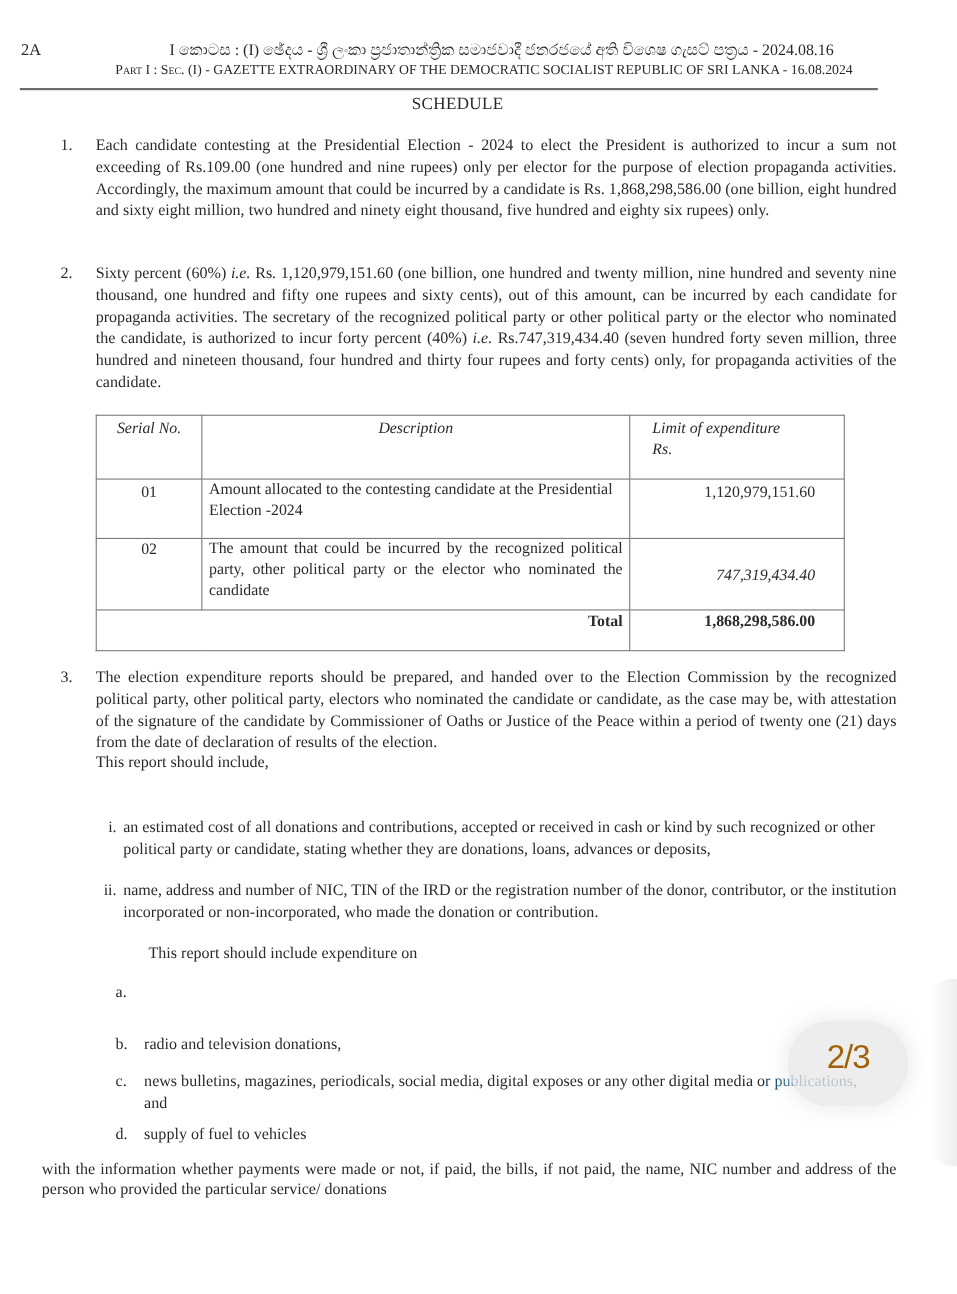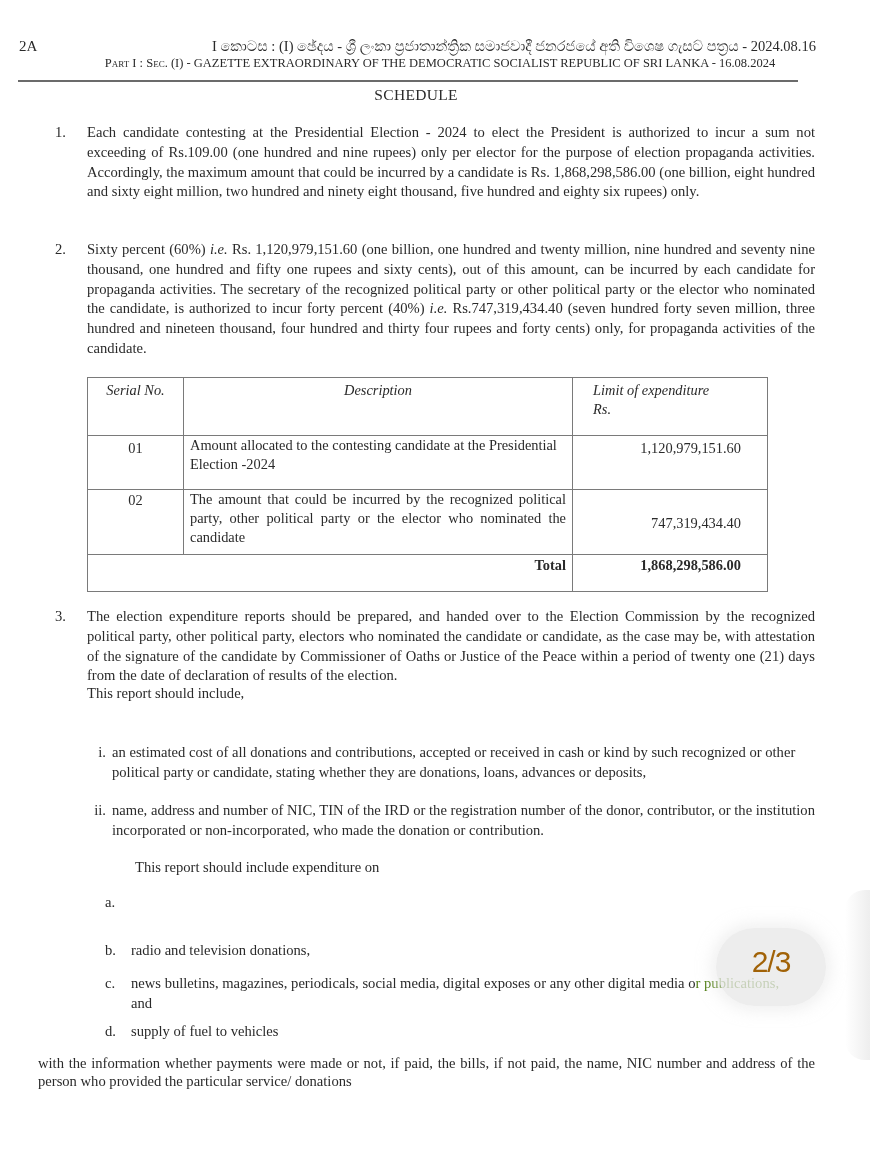--- a/index.html
+++ b/index.html
@@ -2,21 +2,21 @@
 <html><head>
 <meta charset="utf-8">
 <style>
   html, body { margin: 0; padding: 0; }
   body {
     width: 870px; height: 1176px; background: #ffffff; position: relative; overflow: hidden;
     font-family: "Liberation Serif", "DejaVu Serif", serif; color: #2a2a2a;
   }
   .abs { position: absolute; }
   .hdr-num { left: 19px; top: 38px; font-size: 15px; }
-  .hdr-si { left: 96px; top: 38px; width: 720px; text-align: right; font-size: 14.5px; letter-spacing: 0; }
+  .hdr-si { left: 96px; top: 38px; width: 720px; text-align: center; font-size: 14.5px; letter-spacing: 0; }
   .hdr-en { left: 60px; top: 56px; width: 760px; text-align: center; font-size: 12.5px; }
   .hdr-en .sc { font-variant: small-caps; }
   .hdr-rule { left: 18px; top: 80px; width: 780px; height: 2px; background: #6b6b6b; }
   .sched { left: 0; top: 86px; width: 832px; text-align: center; font-size: 15.5px; letter-spacing: .3px; }
 
   .para { font-size: 14.6px; line-height: 19.8px; text-align: justify; }
   .para .num { position: absolute; left: -32px; top: 0; }
   .p1 { left: 87px; top: 123px; width: 728px; }
   .p2 { left: 87px; top: 240px; width: 728px; }
   .p3 { left: 87px; top: 607px; width: 728px; }
@@ -30,21 +30,21 @@
   .sched-table th { font-weight: normal; font-style: italic; height: 54px; padding-top: 3px; line-height: 19px; }
   .c1 { width: 95px; text-align: center; }
   .c2 { width: 376px; }
   .c3 { text-align: right; }
   .sched-table .r1 td { height: 49px; padding-top: 4px; }
   .sched-table .r2 td { height: 62px; padding-top: 2px; }
   .sched-table .rt td { height: 34px; padding-top: 2px; font-weight: bold; }
   .desc { padding: 0 6px 0 6px !important; line-height: 19px; }
   .desc.j { text-align: justify; }
   .amt { padding-right: 26px !important; }
-  .amt.mid { vertical-align: middle !important; }
+  .amt.mid { vertical-align: middle !important; font-style: italic; }
   .tot-label { text-align: right; padding-right: 6px !important; }
 
   .include { left: 87px; top: 685px; font-size: 14.6px; }
   .roman { font-size: 14.6px; line-height: 19.8px; }
   .roman .num { position: absolute; right: 100%; margin-right: 6px; top: 0; white-space: nowrap; }
   .ri { left: 112px; top: 743px; width: 703px; }
   .rii { left: 112px; top: 801px; width: 703px; }
   .sub-intro { left: 135px; top: 859px; font-size: 14.6px; }
   .alpha { font-size: 14.6px; line-height: 19.8px; }
   .alpha .num { position: absolute; left: -26px; top: 0; }
@@ -55,21 +55,21 @@
   .closing { left: 38px; top: 1054px; width: 777px; font-size: 14.6px; line-height: 18px; text-align: justify; }
 
   .page-badge {
     left: 716px; top: 928px; width: 110px; height: 78px; border-radius: 38px;
     background: rgba(232,232,232,0.78); box-shadow: 0 0 14px 6px rgba(232,232,232,0.55);
   }
   .page-badge span {
     position: absolute; left: 0; right: 0; top: 17px; text-align: center;
     font-family: "Liberation Sans", "DejaVu Sans", sans-serif; font-size: 30px; color: #a16207; letter-spacing: -1px;
   }
-  .faded { color: #4d7c0f; }
+  .faded { color: #0c4a6e; }
   .edge-shadow {
     left: 845px; top: 890px; width: 25px; height: 170px;
     background: linear-gradient(to right, rgba(255,255,255,0), rgba(236,236,236,0.9));
     border-radius: 20px 0 0 20px;
   }
 </style>
 </head>
 <body>
 
 <div class="abs hdr-num">2A</div>

